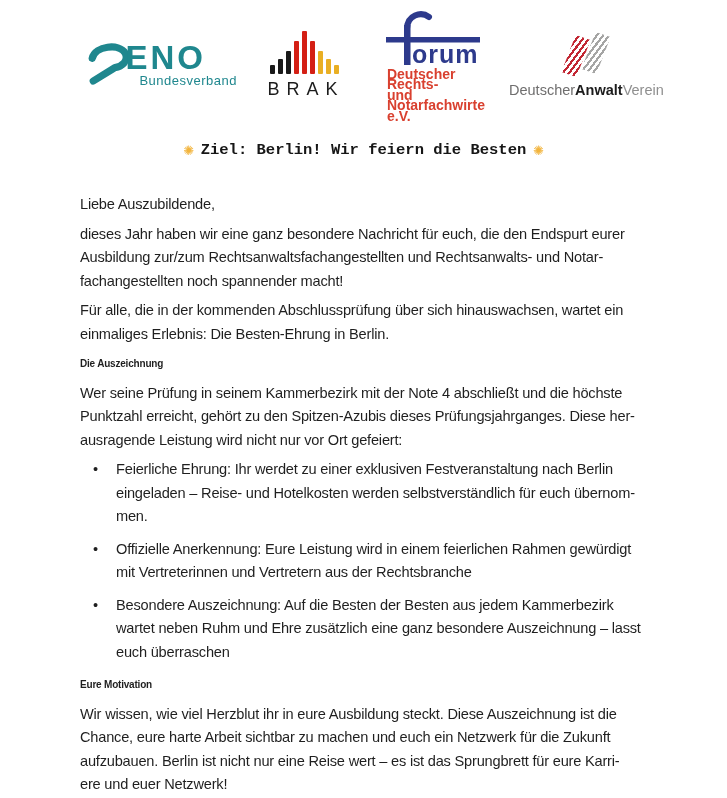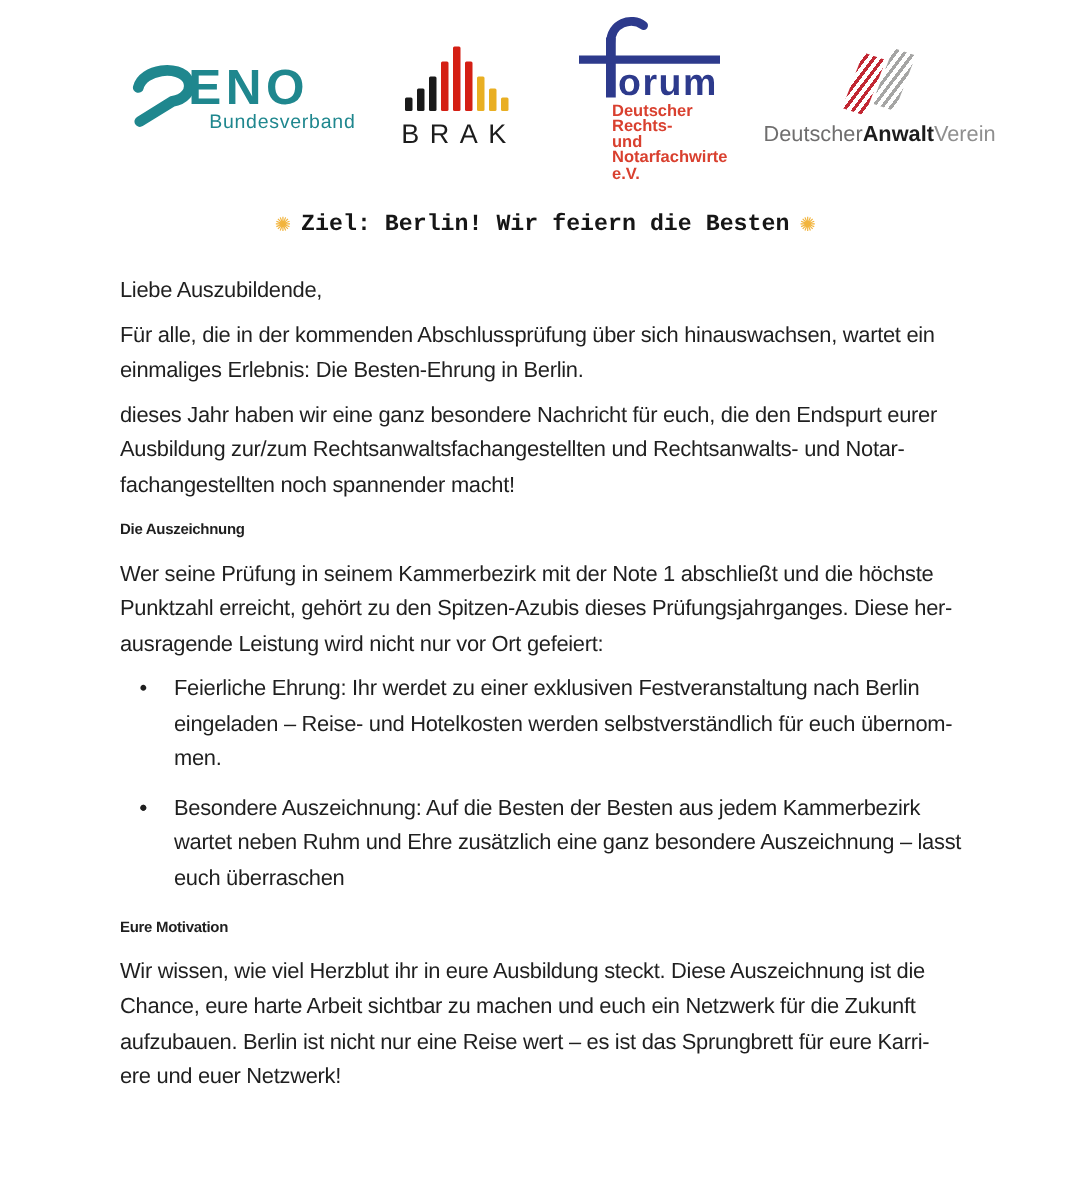--- a/index.html
+++ b/index.html
@@ -25,36 +25,36 @@
   
   .logo-brak{width:86px;margin-right:30px;flex-direction:column;justify-content:space-between;}
   .brak-bars{display:flex;align-items:flex-end;gap:3px;height:44px;}
   .bar{width:5px;border-radius:1px;}
   .bar-black{background:#1a1a1a;}
   .bar-red{background:#d41f14;}
   .bar-gold{background:#e9af23;}
   .brak-label{margin-top:5px;font-size:18px;letter-spacing:7px;color:#1c1c1c;font-weight:500;padding-left:4px;}
   
   .logo-forum{width:108px;margin-right:20px;flex-direction:column;align-items:flex-end;}
-  .forum-sub{font-size:11px;font-weight:bold;color:#d9402f;line-height:10.5px;margin-top:2px;margin-left:40px;}
+  .forum-sub{font-size:14px;font-weight:bold;color:#d9402f;line-height:10.5px;margin-top:2px;margin-left:40px;}
   
   .logo-dav{flex-direction:column;align-items:center;margin-left:4px;}
   .dav-flags{position:relative;width:60px;height:46px;}
   .dav-flag{position:absolute;width:20px;height:42px;transform:skewX(-16deg);}
   .dav-flag.red{left:10px;top:3px;background:repeating-linear-gradient(115deg,#c22733 0 2.5px,#ffffff 2.5px 5.5px);clip-path:polygon(18% 0,100% 12%,82% 100%,0 88%);}
   .dav-flag.gray{left:30px;top:0;background:repeating-linear-gradient(115deg,#a5a5a4 0 2.5px,#ffffff 2.5px 5.5px);clip-path:polygon(18% 0,100% 12%,82% 100%,0 88%);}
   .dav-text{font-size:14.5px;margin-top:4px;white-space:nowrap;}
   .dav-t1{color:#6f6e6e;}
   .dav-t2{color:#1c1c1c;font-weight:bold;}
   .dav-t3{color:#8f8f8f;}
   
   .title{margin-top:26px;text-align:center;font-size:15.5px;font-weight:bold;color:#161616;font-family:Liberation Mono, monospace;}
   .star{color:#f2b43c;font-size:17px;margin:0 7px;position:relative;top:1px;font-weight:normal;}
   
-  .body{padding:0 80px;margin-top:24px;width:567px;}
+  .body{padding:0 80px;margin-top:34px;width:567px;}
   .body p{margin:0 0 6px 0;font-size:14.6px;line-height:23.5px;letter-spacing:-0.2px;white-space:pre;}
   .body h3{margin:0 0 6px 0;font-size:10px;line-height:23.5px;letter-spacing:-0.2px;font-weight:bold;}
   .benefits{list-style:none;margin:0;padding:0;}
   .benefits li{position:relative;padding-left:36px;margin:0 0 9px 0;font-size:14.6px;line-height:23.5px;letter-spacing:-0.2px;}
   .benefits .dot{position:absolute;left:13px;top:0;}
   .benefits .li-text{white-space:pre;}
 </style>
 </head>
 <body>
 
@@ -111,39 +111,41 @@
     </div>
 
   </header>
 
   <div class="title">
     <span class="star">✺</span><span>Ziel: Berlin! Wir feiern die Besten</span><span class="star">✺</span>
   </div>
 
   <main class="body">
     <p>Liebe Auszubildende,</p>
-    <p>Für alle, die in der kommenden Abschlussprüfung über sich hinauswachsen, wartet ein
-einmaliges Erlebnis: Die Besten-Ehrung in Berlin.</p>
     <p>dieses Jahr haben wir eine ganz besondere Nachricht für euch, die den Endspurt eurer
 Ausbildung zur/zum Rechtsanwaltsfachangestellten und Rechtsanwalts- und Notar-
 fachangestellten noch spannender macht!</p>
+    <p>Für alle, die in der kommenden Abschlussprüfung über sich hinauswachsen, wartet ein
+einmaliges Erlebnis: Die Besten-Ehrung in Berlin.</p>
     <h3>Die Auszeichnung</h3>
-    <p>Wer seine Prüfung in seinem Kammerbezirk mit der Note 1 abschließt und die höchste
+    <p>Wer seine Prüfung in seinem Kammerbezirk mit der Note 4 abschließt und die höchste
 Punktzahl erreicht, gehört zu den Spitzen-Azubis dieses Prüfungsjahrganges. Diese her-
 ausragende Leistung wird nicht nur vor Ort gefeiert:</p>
 
     <ul class="benefits">
       <li>
         <span class="dot">•</span>
         <span class="li-text">Feierliche Ehrung: Ihr werdet zu einer exklusiven Festveranstaltung nach Berlin
 eingeladen – Reise- und Hotelkosten werden selbstverständlich für euch übernom-
 men.</span>
       </li>
       <li>
         <span class="dot">•</span>
+        <span class="li-text">Offizielle Anerkennung: Eure Leistung wird in einem feierlichen Rahmen gewürdigt
+mit Vertreterinnen und Vertretern aus der Rechtsbranche</span>
       </li>
       <li>
         <span class="dot">•</span>
         <span class="li-text">Besondere Auszeichnung: Auf die Besten der Besten aus jedem Kammerbezirk
 wartet neben Ruhm und Ehre zusätzlich eine ganz besondere Auszeichnung – lasst
 euch überraschen</span>
       </li>
     </ul>
 
     <h3>Eure Motivation</h3>

